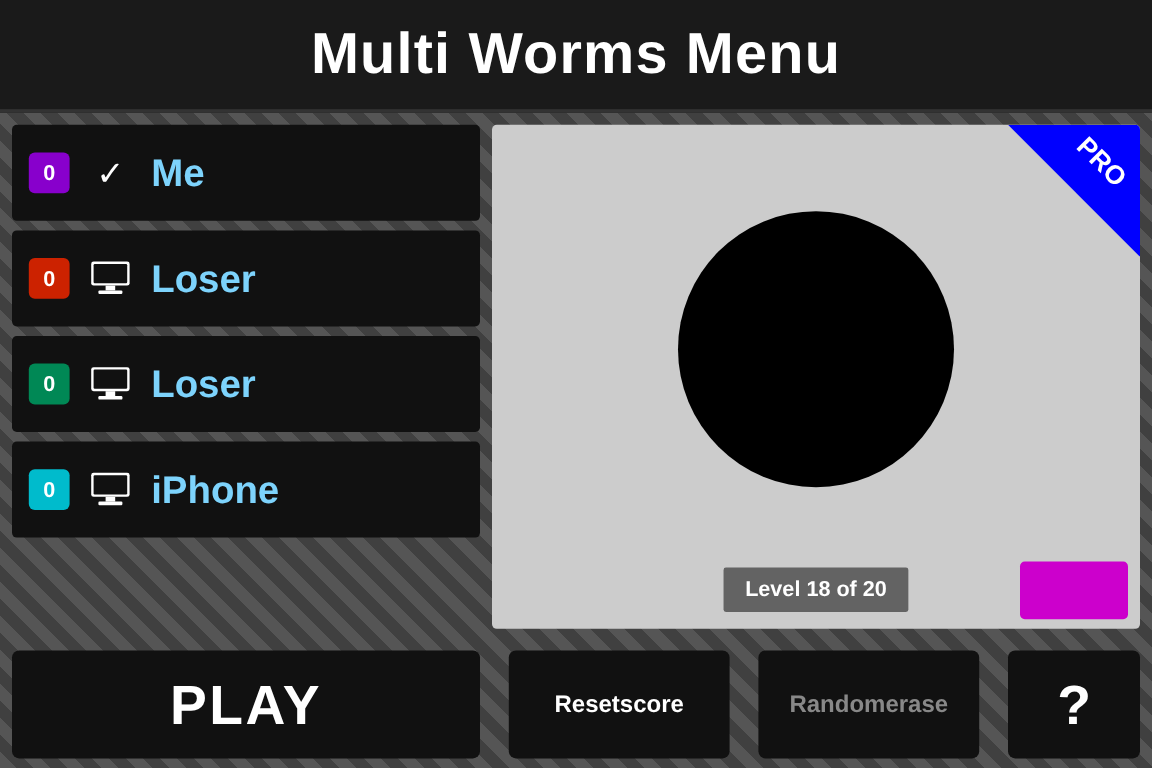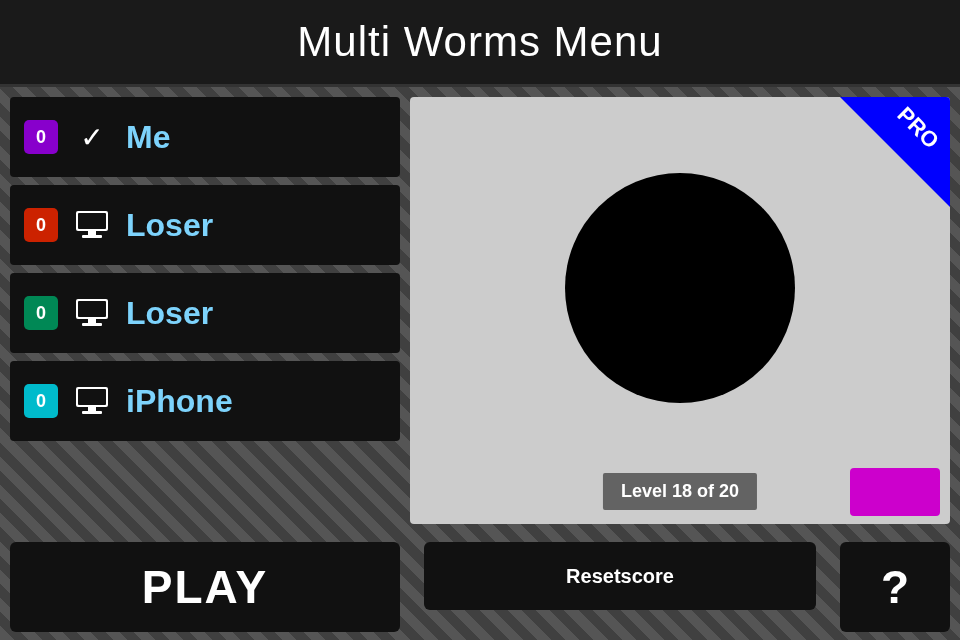--- a/index.html
+++ b/index.html
@@ -23,22 +23,22 @@
 
     
     #header {
       background-color: #1a1a1a;
       text-align: center;
       padding: 18px 0;
       border-bottom: 3px solid #333;
     }
     #header h1 {
       color: white;
-      font-size: 42px;
-      font-weight: normal;
+      font-size: 48px;
+      font-weight: bold;
       letter-spacing: 1px;
     }
 
     
     #main {
       display: flex;
       flex: 1;
       padding: 10px;
       gap: 10px;
     }
@@ -194,21 +194,21 @@
     #play-btn {
       flex: 0 0 390px;
       font-size: 46px;
       height: 90px;
       letter-spacing: 2px;
     }
 
     #reset-btn {
       flex: 1;
       font-size: 20px;
-      height: 68px;
+      height: 90px;
       line-height: 1.3;
     }
 
     #random-btn {
       flex: 1;
       font-size: 20px;
       height: 90px;
       color: #888;
       line-height: 1.3;
     }
@@ -295,14 +295,19 @@
 
 </div>
 
 <div id="bottom-bar">
   <button class="bottom-btn" id="play-btn">PLAY</button>
   <button class="bottom-btn" id="reset-btn">
     <span>Reset</span>
       <br>
     <span>score</span>
   </button>
+  <button class="bottom-btn" id="random-btn">
+    <span>Random</span>
+      <br>
+    <span>erase</span>
+  </button>
   <button class="bottom-btn" id="help-btn">?</button>
 </div>
 
 </body></html>

